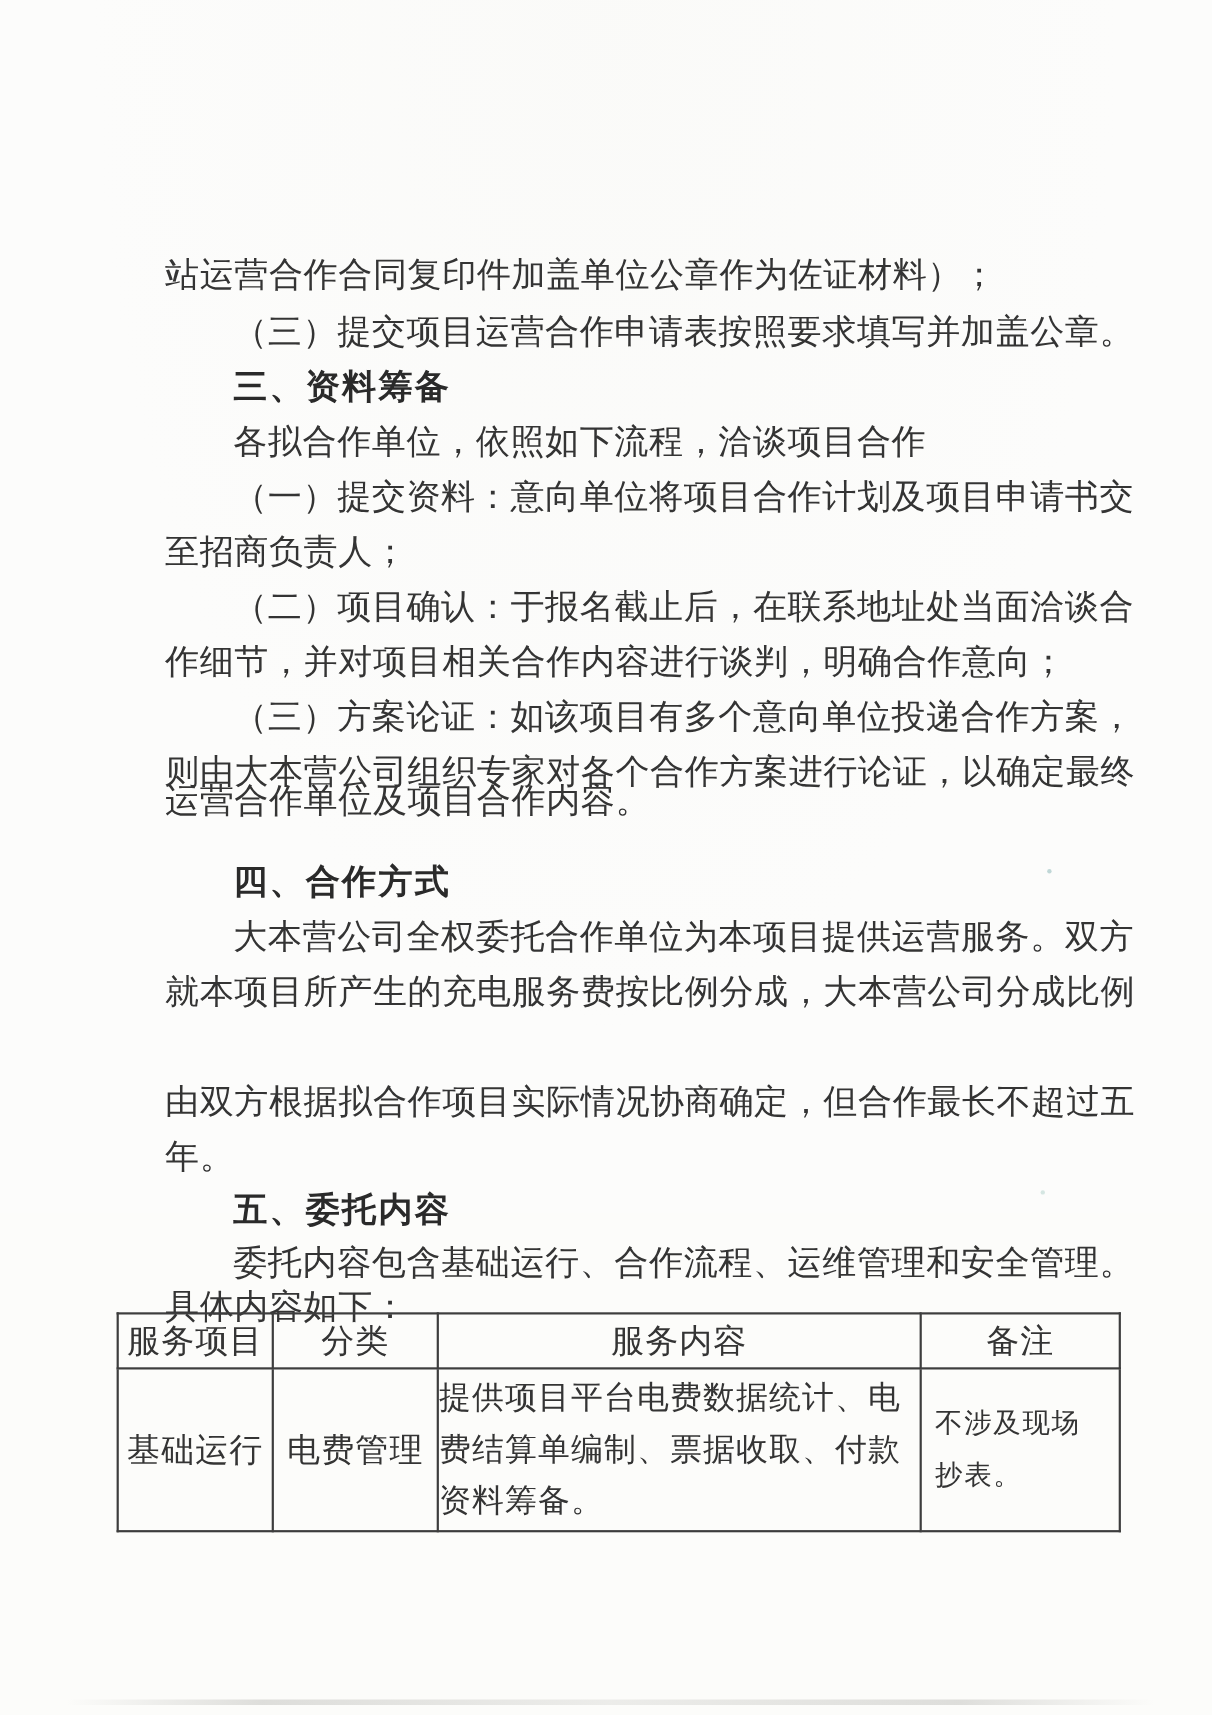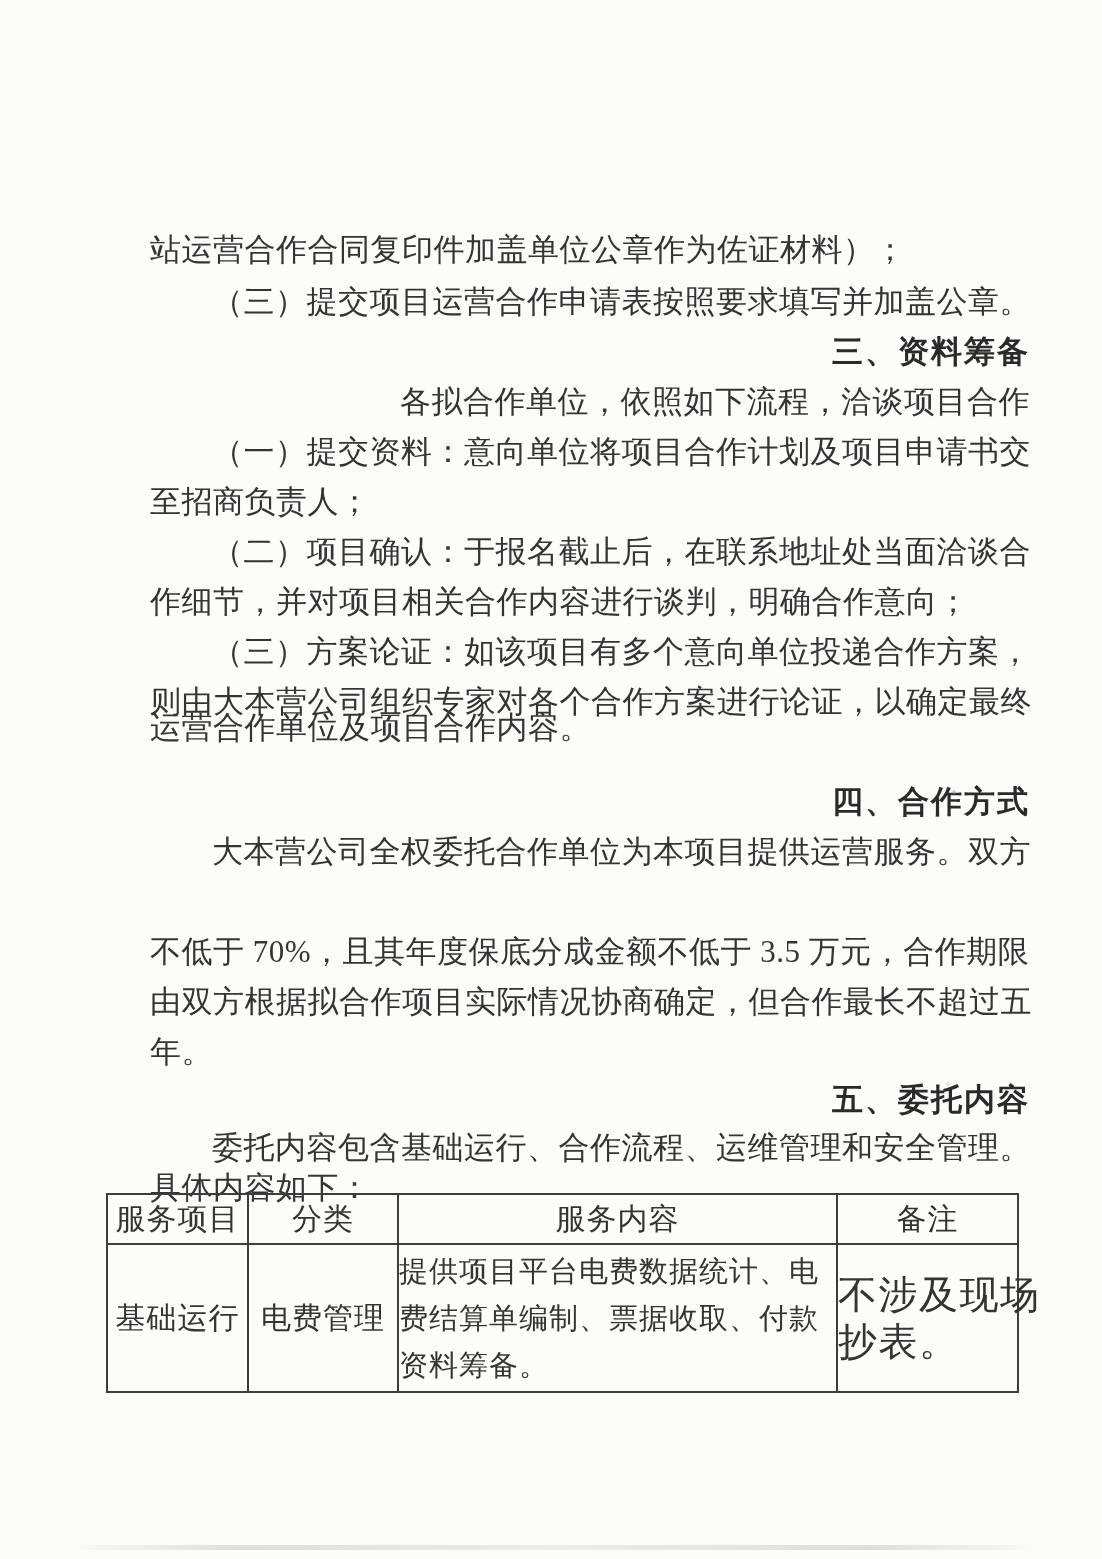--- a/index.html
+++ b/index.html
@@ -29,21 +29,20 @@
     height: 44px;
     font-size: 31px;
     line-height: 44px;
     color: #343434;
     white-space: nowrap;
     letter-spacing: 0.5px;
   }
   .tline.indent {
     left: 212px;
     width: 818px;
-    text-align: right;
   }
   .tline.heading {
     font-family: "Liberation Sans", "DejaVu Sans", sans-serif;
     font-weight: 700;
     color: #2a2a2a;
     letter-spacing: 2px;
   }
   table.doc-table {
     position: absolute;
     left: 106px;
@@ -74,24 +73,25 @@
     font-size: 29px;
     line-height: 47px;
     letter-spacing: 1px;
     white-space: nowrap;
   }
   .cell-note {
     vertical-align: middle;
     padding: 4px 8px 4px 12px;
   }
   .cell-note .cline {
-    font-size: 39px;
+    font-size: 25px;
     line-height: 47px;
     letter-spacing: 1.5px;
     white-space: nowrap;
+    padding-left: 12px;
   }
   
   .scan-streak {
     position: absolute;
     left: 60px;
     top: 1545px;
     width: 990px;
     height: 5px;
     background: linear-gradient(to right, rgba(160,160,158,0) 0%, rgba(165,165,160,0.35) 18%, rgba(180,180,175,0.22) 50%, rgba(165,165,160,0.35) 82%, rgba(160,160,158,0) 100%);
     border-radius: 3px;
@@ -115,21 +115,21 @@
   <div class="tline indent" style="top:380px">各拟合作单位，依照如下流程，洽谈项目合作</div>
   <div class="tline indent" style="top:430px">（一）提交资料：意向单位将项目合作计划及项目申请书交</div>
   <div class="tline" style="top:480px">至招商负责人；</div>
   <div class="tline indent" style="top:530px">（二）项目确认：于报名截止后，在联系地址处当面洽谈合</div>
   <div class="tline" style="top:580px">作细节，并对项目相关合作内容进行谈判，明确合作意向；</div>
   <div class="tline indent" style="top:630px">（三）方案论证：如该项目有多个意向单位投递合作方案，</div>
   <div class="tline" style="top:680px">则由大本营公司组织专家对各个合作方案进行论证，以确定最终</div>
   <div class="tline" style="top:706px">运营合作单位及项目合作内容。</div>
   <div class="tline indent heading" style="top:780px">四、合作方式</div>
   <div class="tline indent" style="top:830px">大本营公司全权委托合作单位为本项目提供运营服务。双方</div>
-  <div class="tline" style="top:930px">不低于 70%，且其年度保底分成金额不低于 3.5 万元，合作期限</div>
+  <div class="tline" style="top:880px">就本项目所产生的充电服务费按比例分成，大本营公司分成比例</div>
   <div class="tline" style="top:980px">由双方根据拟合作项目实际情况协商确定，但合作最长不超过五</div>
   <div class="tline" style="top:1030px">年。</div>
   <div class="tline indent heading" style="top:1078px">五、委托内容</div>
   <div class="tline indent" style="top:1126px">委托内容包含基础运行、合作流程、运维管理和安全管理。</div>
   <div class="tline" style="top:1166px">具体内容如下：</div>
 
   <table class="doc-table">
     <colgroup>
       <col class="col-item">
       <col class="col-cat">

